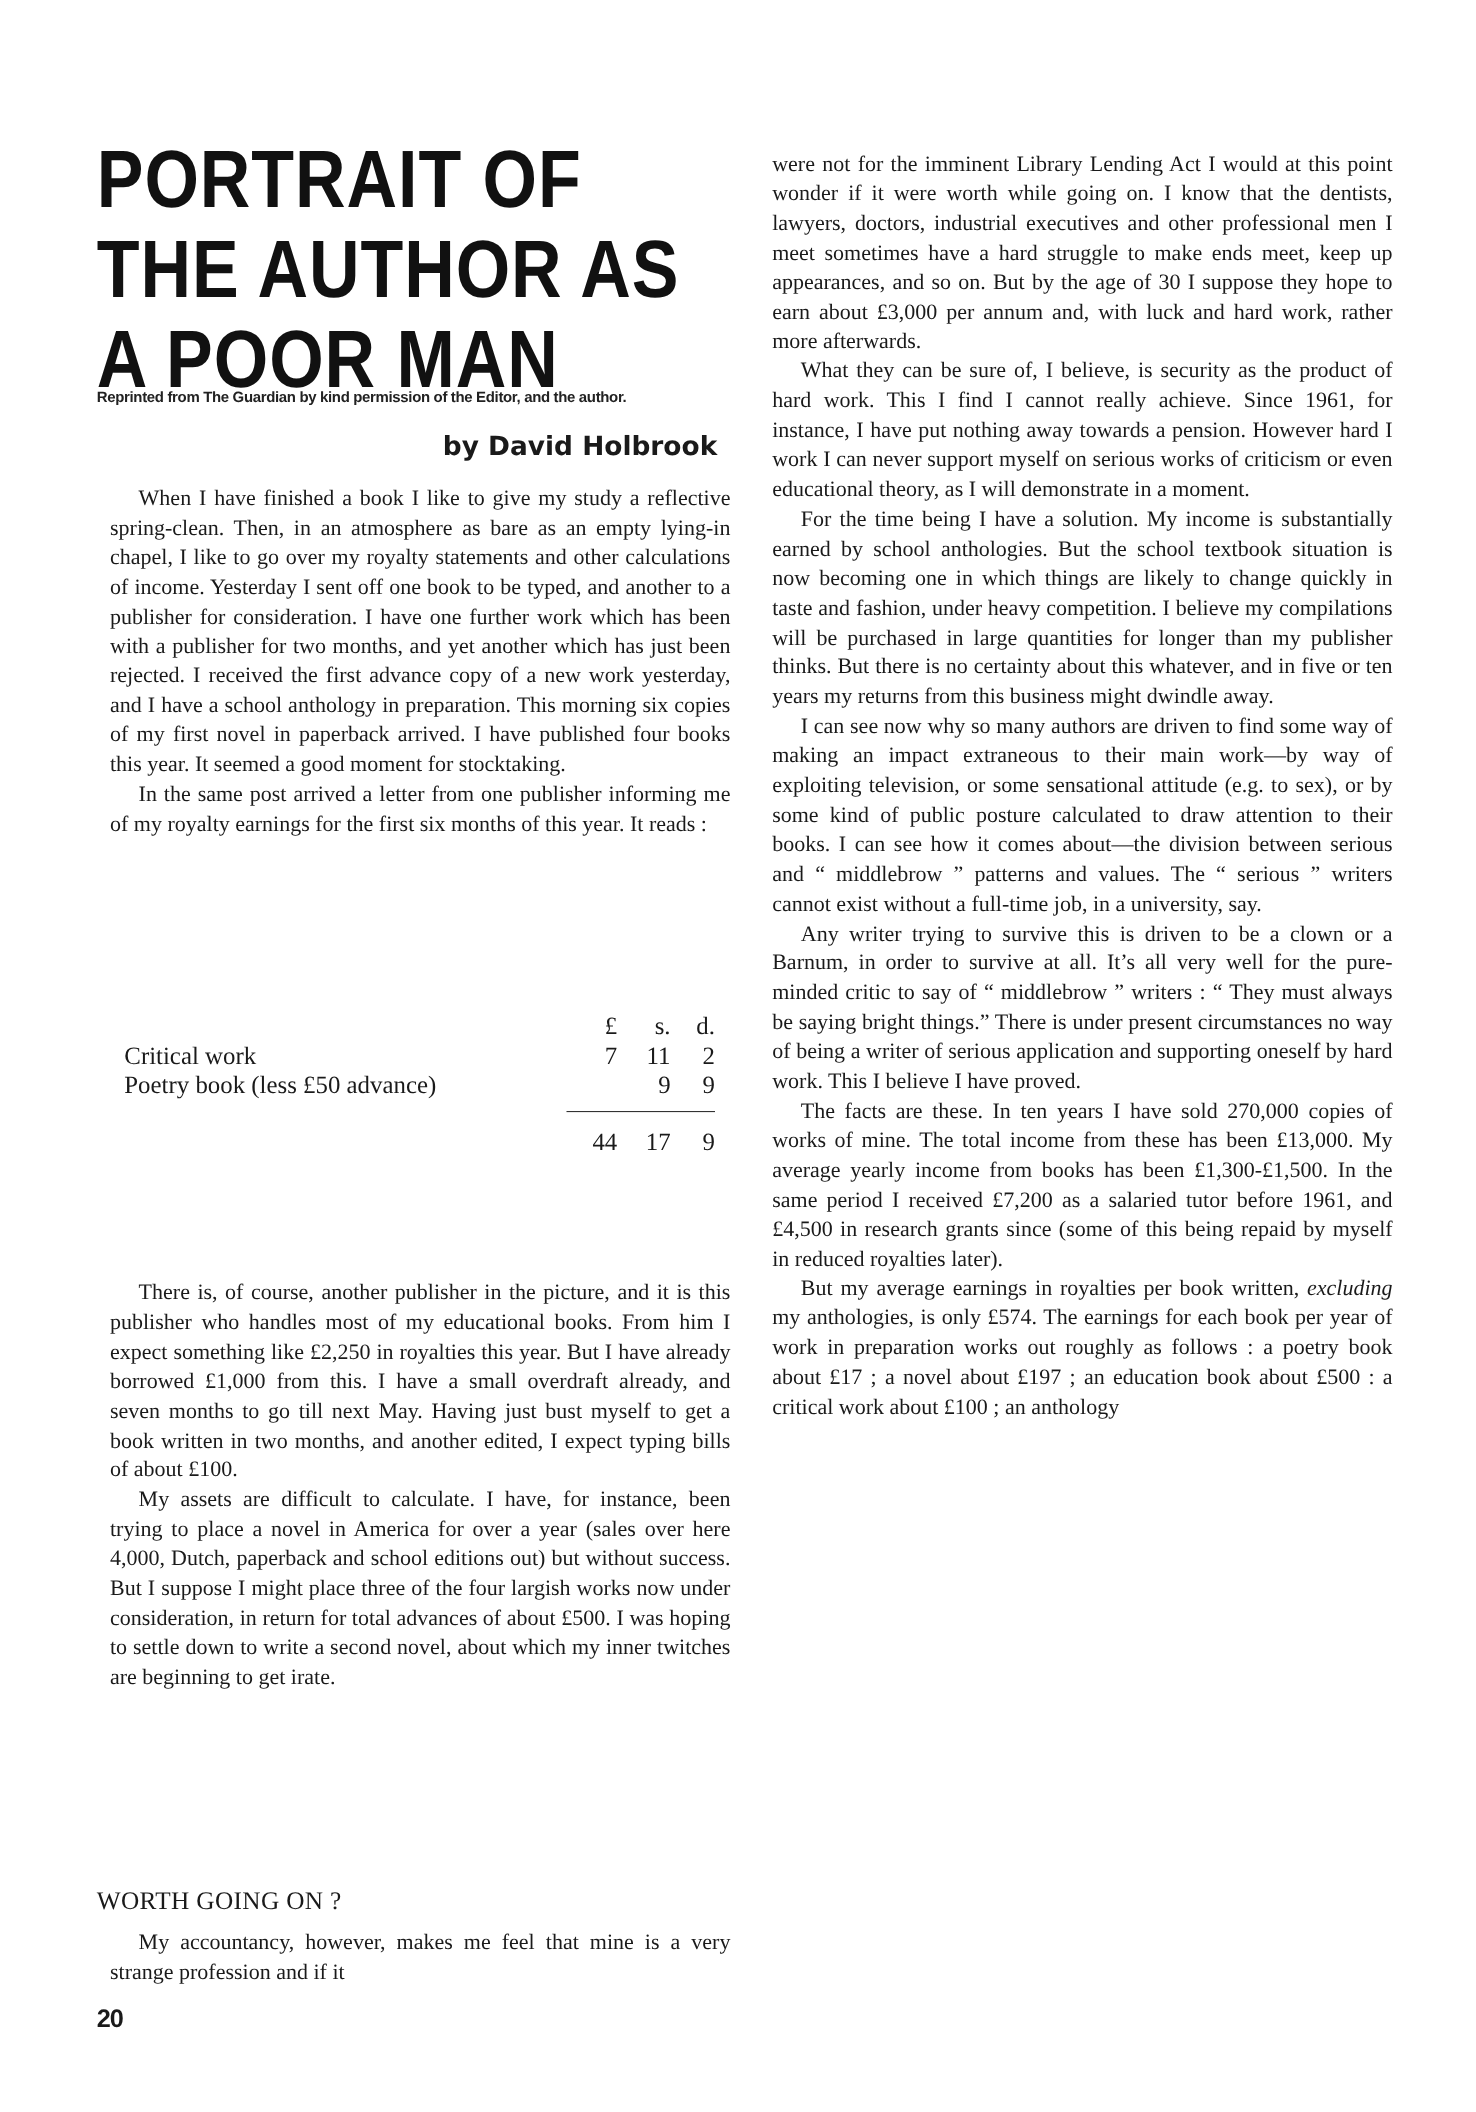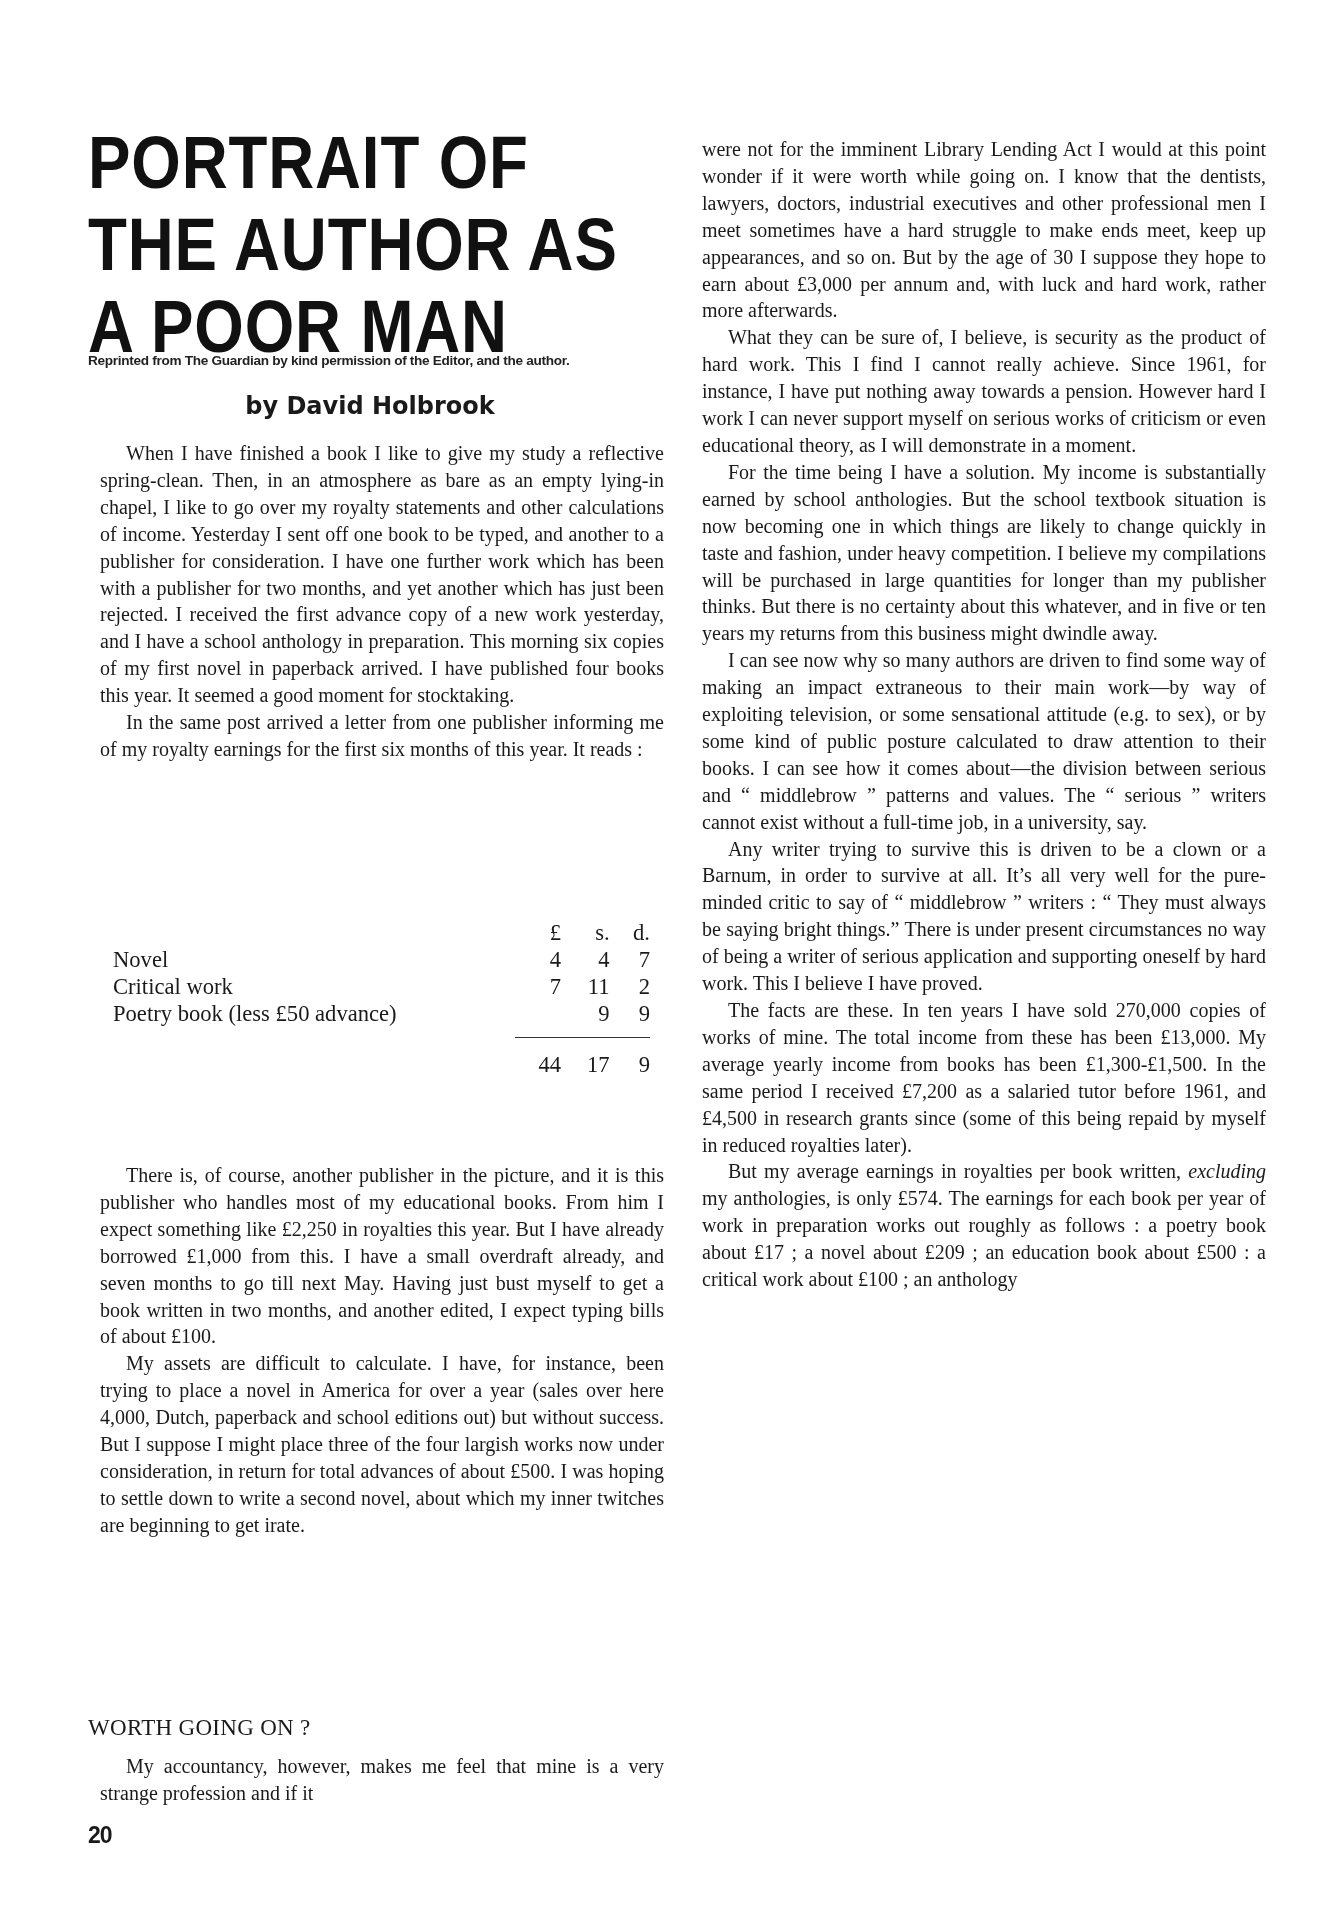--- a/index.html
+++ b/index.html
@@ -23,21 +23,21 @@
     .headline span { display: block; }
 
     .credit {
       position: absolute; left: 88px; top: 353px; width: 580px;
       font-family: "Liberation Sans", "DejaVu Sans", sans-serif;
       font-size: 13.6px; font-weight: bold;
       letter-spacing: -0.3px; color: #222; white-space: nowrap;
     }
     .byline {
       position: absolute; left: 88px; top: 392px; width: 564px;
-      text-align: center;
+      text-align: right;
       font-family: "DejaVu Sans", "Liberation Sans", sans-serif;
       font-weight: bold; font-size: 24px; color: #1a1a1a;
     }
 
     
     .body-text {
       font-size: 20px; line-height: 26.9px;
       text-align: justify; margin: 12px; font-family: Liberation Serif, serif;
     }
     .body-text p { margin: 0; text-indent: 26px; }
@@ -101,26 +101,20 @@
 
   <table class="royalty-table">
     <tbody>
         <tr>
       <td class="c-label"></td>
       <td class="c-l">£</td>
       <td class="c-s">s.</td>
       <td class="c-d">d.</td>
     </tr>
     <tr>
-      <td class="c-label">Novel</td>
-      <td class="c-l">4</td>
-      <td class="c-s">4</td>
-      <td class="c-d">7</td>
-    </tr>
-    <tr>
       <td class="c-label">Critical work</td>
       <td class="c-l">7</td>
       <td class="c-s">11</td>
       <td class="c-d">2</td>
     </tr>
     <tr>
       <td class="c-label">Poetry book (less £50 advance)</td>
       <td class="c-l"></td>
       <td class="c-s">9</td>
       <td class="c-d">9</td>
@@ -153,16 +147,16 @@
 
   <div class="folio">20</div>
 
   <div class="body-text right-body">
     <p class="noindent">were not for the imminent Library Lending Act I would at this point wonder if it were worth while going on.  I know that the dentists, lawyers, doctors, industrial executives and other professional men I meet sometimes have a hard struggle to make ends meet, keep up appearances, and so on.  But by the age of 30 I suppose they hope to earn about £3,000 per annum and, with luck and hard work, rather more afterwards.</p>
     <p>What they can be sure of, I believe, is security as the product of hard work.  This I find I cannot really achieve.  Since 1961, for instance, I have put nothing away towards a pension.  However hard I work I can never support myself on serious works of criticism or even educational theory, as I will demonstrate in a moment.</p>
     <p>For the time being I have a solution.  My income is substantially earned by school anthologies.  But the school textbook situation is now becoming one in which things are likely to change quickly in taste and fashion, under heavy competition.  I believe my compilations will be purchased in large quantities for longer than my publisher thinks.  But there is no certainty about this whatever, and in five or ten years my returns from this business might dwindle away.</p>
     <p>I can see now why so many authors are driven to find some way of making an impact extraneous to their main work—by way of exploiting television, or some sensational attitude (e.g. to sex), or by some kind of public posture calculated to draw attention to their books.  I can see how it comes about—the division between serious and “ middlebrow ” patterns and values.  The “ serious ” writers cannot exist without a full-time job, in a university, say.</p>
     <p>Any writer trying to survive this is driven to be a clown or a Barnum, in order to survive at all.  It’s all very well for the pure-minded critic to say of “ middlebrow ” writers :  “ They must always be saying bright things.”  There is under present circumstances no way of being a writer of serious application and supporting oneself by hard work.  This I believe I have proved.</p>
     <p>The facts are these.  In ten years I have sold 270,000 copies of works of mine.  The total income from these has been £13,000.  My average yearly income from books has been £1,300-£1,500.  In the same period I received £7,200 as a salaried tutor before 1961, and £4,500 in research grants since (some of this being repaid by myself in reduced royalties later).</p>
-    <p><span>But my average earnings in royalties per book written, </span><em>excluding</em><span> my anthologies, is only £574.  The earnings for each book per year of work in preparation works out roughly as follows :  a poetry book about £17 ;  a novel about £209 ;  an education book about £500 :  a critical work about £100 ;  an anthology</span></p>
+    <p><span>But my average earnings in royalties per book written, </span><em>excluding</em><span> my anthologies, is only £574.  The earnings for each book per year of work in preparation works out roughly as follows :  a poetry book about £17 ;  a novel about £197 ;  an education book about £500 :  a critical work about £100 ;  an anthology</span></p>
   </div>
 
 </div>
 
 </body></html>

